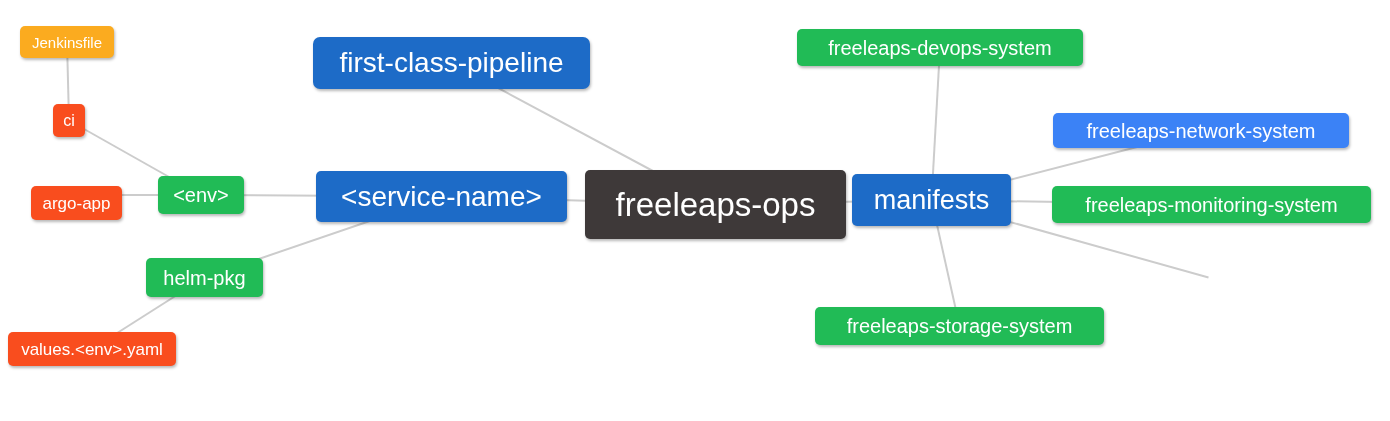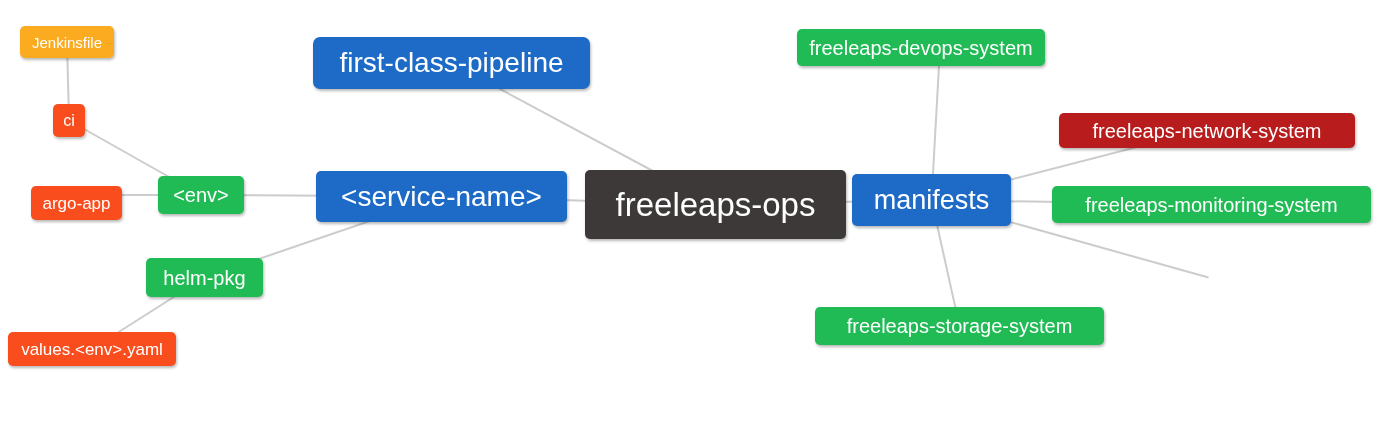--- a/index.html
+++ b/index.html
@@ -62,17 +62,17 @@
 <div class="node" style="left: 585px; top: 170px; width: 261px; height: 69px; font-size: 33px; background: rgb(62, 57, 57); color: rgb(255, 255, 255);">freeleaps-ops</div>
     <div class="node" style="left: 313px; top: 37px; width: 277px; height: 52px; font-size: 28px; background: rgb(29, 107, 199); color: rgb(255, 255, 255); border-radius: 7px;">first-class-pipeline</div>
     <div class="node" style="left: 316px; top: 171px; width: 251px; height: 51px; font-size: 28px; background: rgb(29, 107, 199); color: rgb(255, 255, 255);">&lt;service-name&gt;</div>
     <div class="node" style="left: 852px; top: 174px; width: 159px; height: 52px; font-size: 27px; background: rgb(29, 107, 199); color: rgb(255, 255, 255);">manifests</div>
     <div class="node" style="left: 158px; top: 176px; width: 86px; height: 38px; font-size: 20px; background: rgb(33, 187, 86); color: rgb(255, 255, 255);">&lt;env&gt;</div>
     <div class="node" style="left: 146px; top: 258px; width: 117px; height: 39px; font-size: 20px; background: rgb(33, 187, 86); color: rgb(255, 255, 255);">helm-pkg</div>
     <div class="node" style="left: 31px; top: 178px; width: 91px; height: 34px; font-size: 17px; background: rgb(249, 77, 30); color: rgb(255, 255, 255); margin-top: 8px;">argo-app</div>
     <div class="node" style="left: 53px; top: 104px; width: 32px; height: 33px; font-size: 16px; background: rgb(249, 77, 30); color: rgb(255, 255, 255);">ci</div>
     <div class="node" style="left: 20px; top: 26px; width: 94px; height: 32px; font-size: 15px; background: rgb(251, 171, 31); color: rgb(255, 255, 255);">Jenkinsfile</div>
     <div class="node" style="left: 8px; top: 332px; width: 168px; height: 34px; font-size: 17px; background: rgb(249, 77, 30); color: rgb(255, 255, 255);">values.&lt;env&gt;.yaml</div>
-    <div class="node" style="left: 797px; top: 29px; width: 248px; height: 37px; font-size: 20px; background: rgb(33, 187, 86); color: rgb(255, 255, 255);">freeleaps-devops-system</div>
-    <div class="node" style="left: 1053px; top: 113px; width: 296px; height: 35px; font-size: 20px; background: #b91c1c; color: rgb(255, 255, 255); margin-left: 6px;">freeleaps-network-system</div>
+    <div class="node" style="left: 797px; top: 29px; width: 286px; height: 37px; font-size: 20px; background: rgb(33, 187, 86); color: rgb(255, 255, 255);">freeleaps-devops-system</div>
+    <div class="node" style="left: 1053px; top: 113px; width: 296px; height: 35px; font-size: 20px; background: #3b82f6; color: rgb(255, 255, 255);">freeleaps-network-system</div>
     <div class="node" style="left: 1052px; top: 186px; width: 319px; height: 37px; font-size: 20px; background: rgb(33, 187, 86); color: rgb(255, 255, 255);">freeleaps-monitoring-system</div>
     <div class="node" style="left: 815px; top: 307px; width: 289px; height: 38px; font-size: 20px; background: rgb(33, 187, 86); color: rgb(255, 255, 255);">freeleaps-storage-system</div>
   </div>
 
 </body></html>

